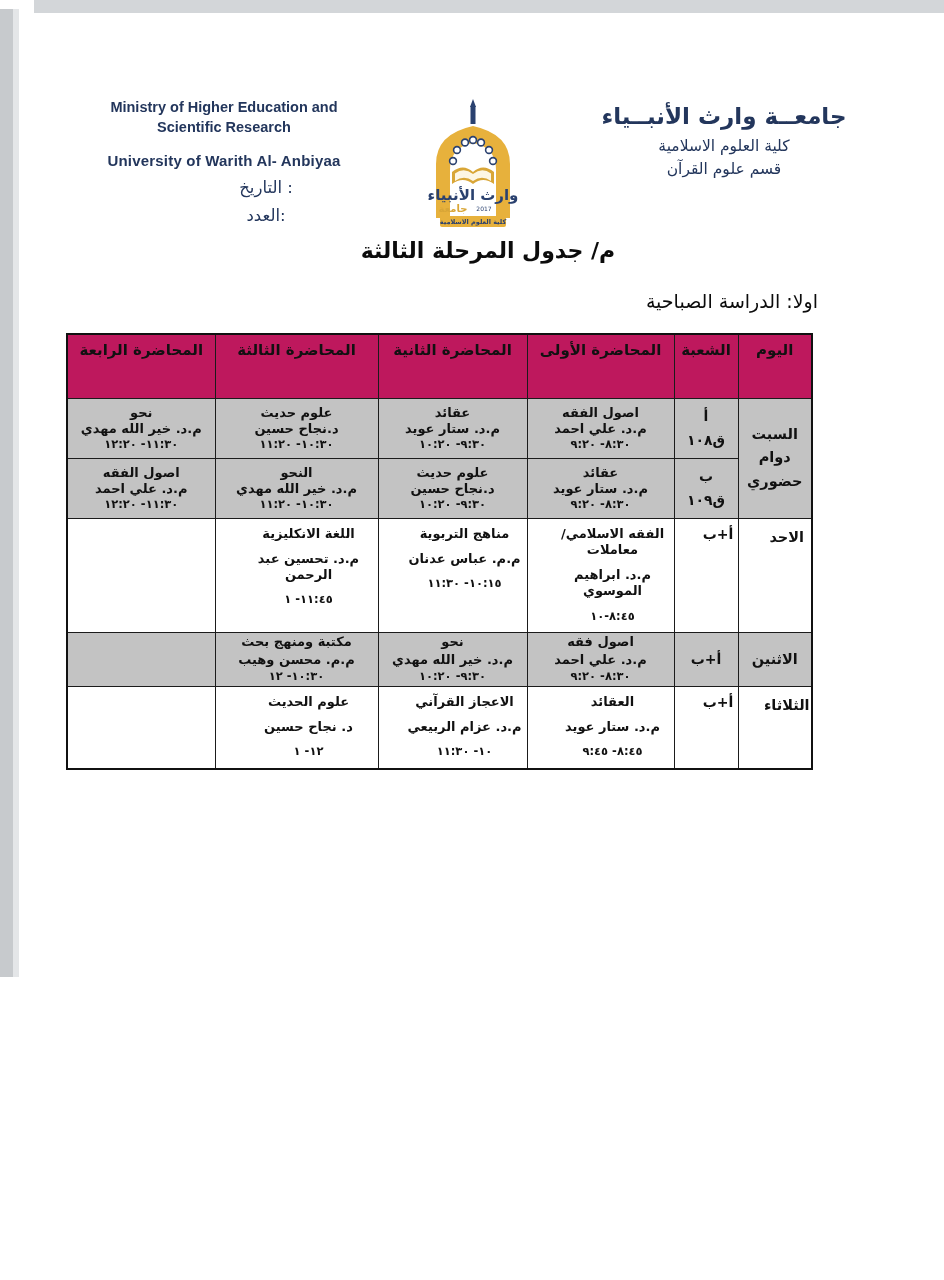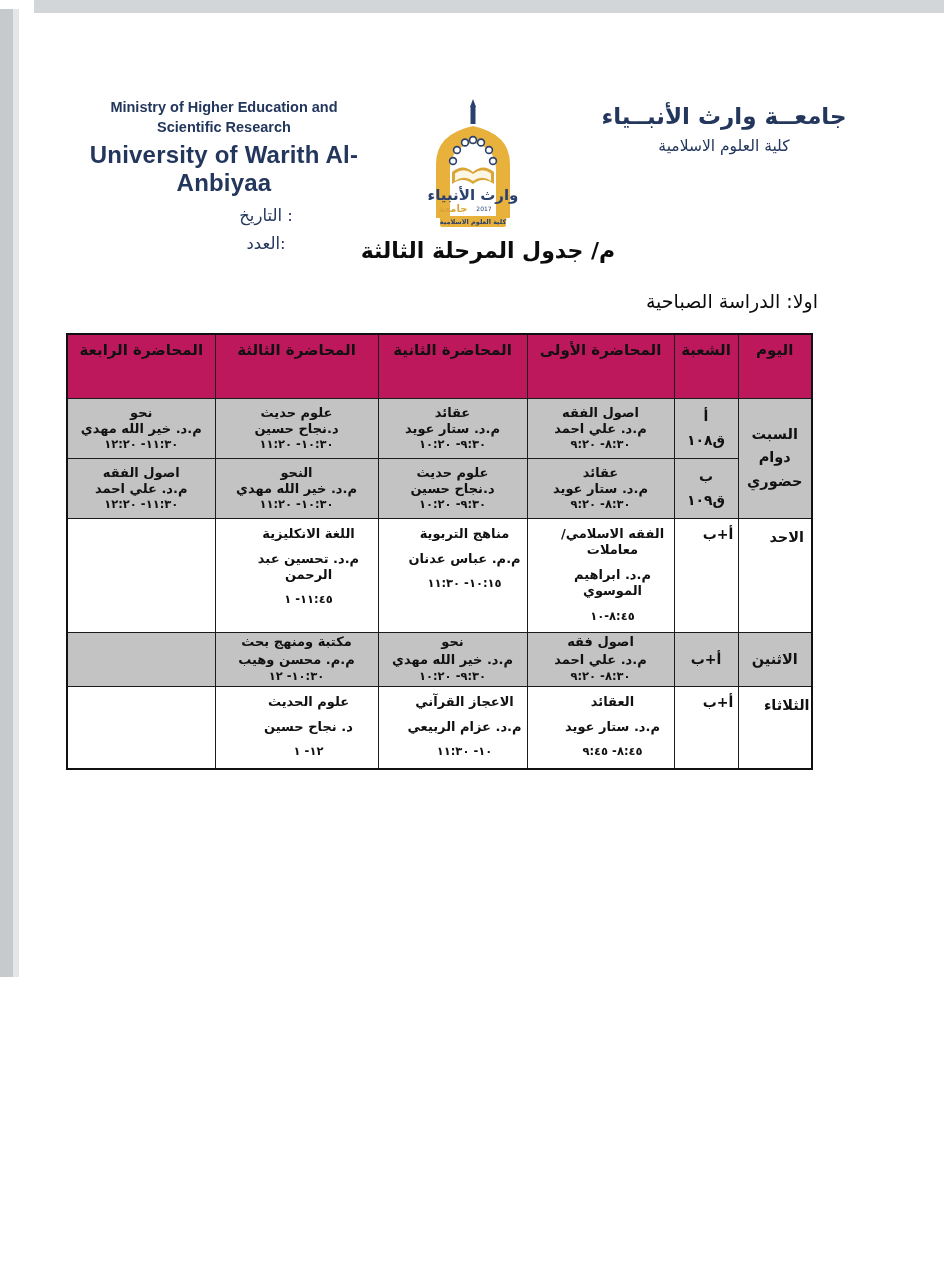--- a/index.html
+++ b/index.html
@@ -7,21 +7,21 @@
         font-family:"DejaVu Sans",sans-serif;color:#111;}
   
   .scan-top{position:absolute;left:34px;top:0;right:0;height:13px;background:#d3d6d9;}
   .scan-left{position:absolute;left:0;top:9px;width:13px;bottom:0;background:#c7cacd;}
   .scan-left-inner{position:absolute;left:13px;top:9px;width:6px;bottom:0;background:#e4e6e8;}
 
   
   .hdr-en{position:absolute;left:64px;top:98px;width:320px;text-align:center;color:#23365c;
           font-family:"Liberation Sans",sans-serif;}
   .hdr-en .ministry{font-size:14.5px;line-height:1.35;font-weight:600;}
-  .hdr-en .univ{font-size:24px;font-weight:600;margin-top:4px;letter-spacing:.2px;}
+  .hdr-en .univ{font-size:15px;font-weight:600;margin-top:15px;letter-spacing:.2px;}
   .hdr-en .arfield{font-family:"DejaVu Sans",sans-serif;font-size:16.5px;margin-top:9px;
                    transform:translateX(42px);font-weight:500;}
   .logo-wrap{position:absolute;left:408px;top:98px;width:130px;height:134px;}
   .hdr-ar{position:absolute;left:556px;top:96px;width:336px;text-align:center;color:#23365c;}
   .hdr-ar .l1{font-size:16.5px;font-weight:500;}
   .hdr-ar .l2{font-size:23px;font-weight:600;margin-top:7px;}
   .hdr-ar .l3{font-size:15.5px;font-weight:500;margin-top:8px;}
   .hdr-ar .l4{font-size:15.5px;font-weight:500;margin-top:5px;}
 
   .doc-title{position:absolute;left:0;top:238px;width:944px;text-align:center;
@@ -92,20 +92,21 @@
       <text x="45" y="114" text-anchor="middle" font-size="10" font-weight="bold" fill="#d9a637" font-family="DejaVu Sans, sans-serif">جامعة</text>
       <text x="76" y="113" text-anchor="middle" font-size="6" fill="#2a416f" font-family="DejaVu Sans, sans-serif">2017</text>
       <rect x="32" y="118" width="66" height="11" rx="2" fill="#e7b13c"></rect>
       <text x="65" y="126" text-anchor="middle" font-size="6.5" font-weight="bold" fill="#2a416f" font-family="DejaVu Sans, sans-serif">كلية العلوم الاسلامية</text>
     </svg>
   </div>
 
   <div class="hdr-ar" dir="rtl">
     <div class="l2">جامعــة وارث الأنبــياء</div>
     <div class="l3">كلية العلوم الاسلامية</div>
+    <div class="l4">قسم علوم القرآن</div>
   </div>
 
   <div class="doc-title" dir="rtl">م/ جدول المرحلة الثالثة</div>
   <div class="subtitle" dir="rtl">اولا: الدراسة الصباحية</div>
 
   <table class="tbl">
     <colgroup>
       <col style="width:74px">
         <col style="width:64px">
         <col style="width:147px">

